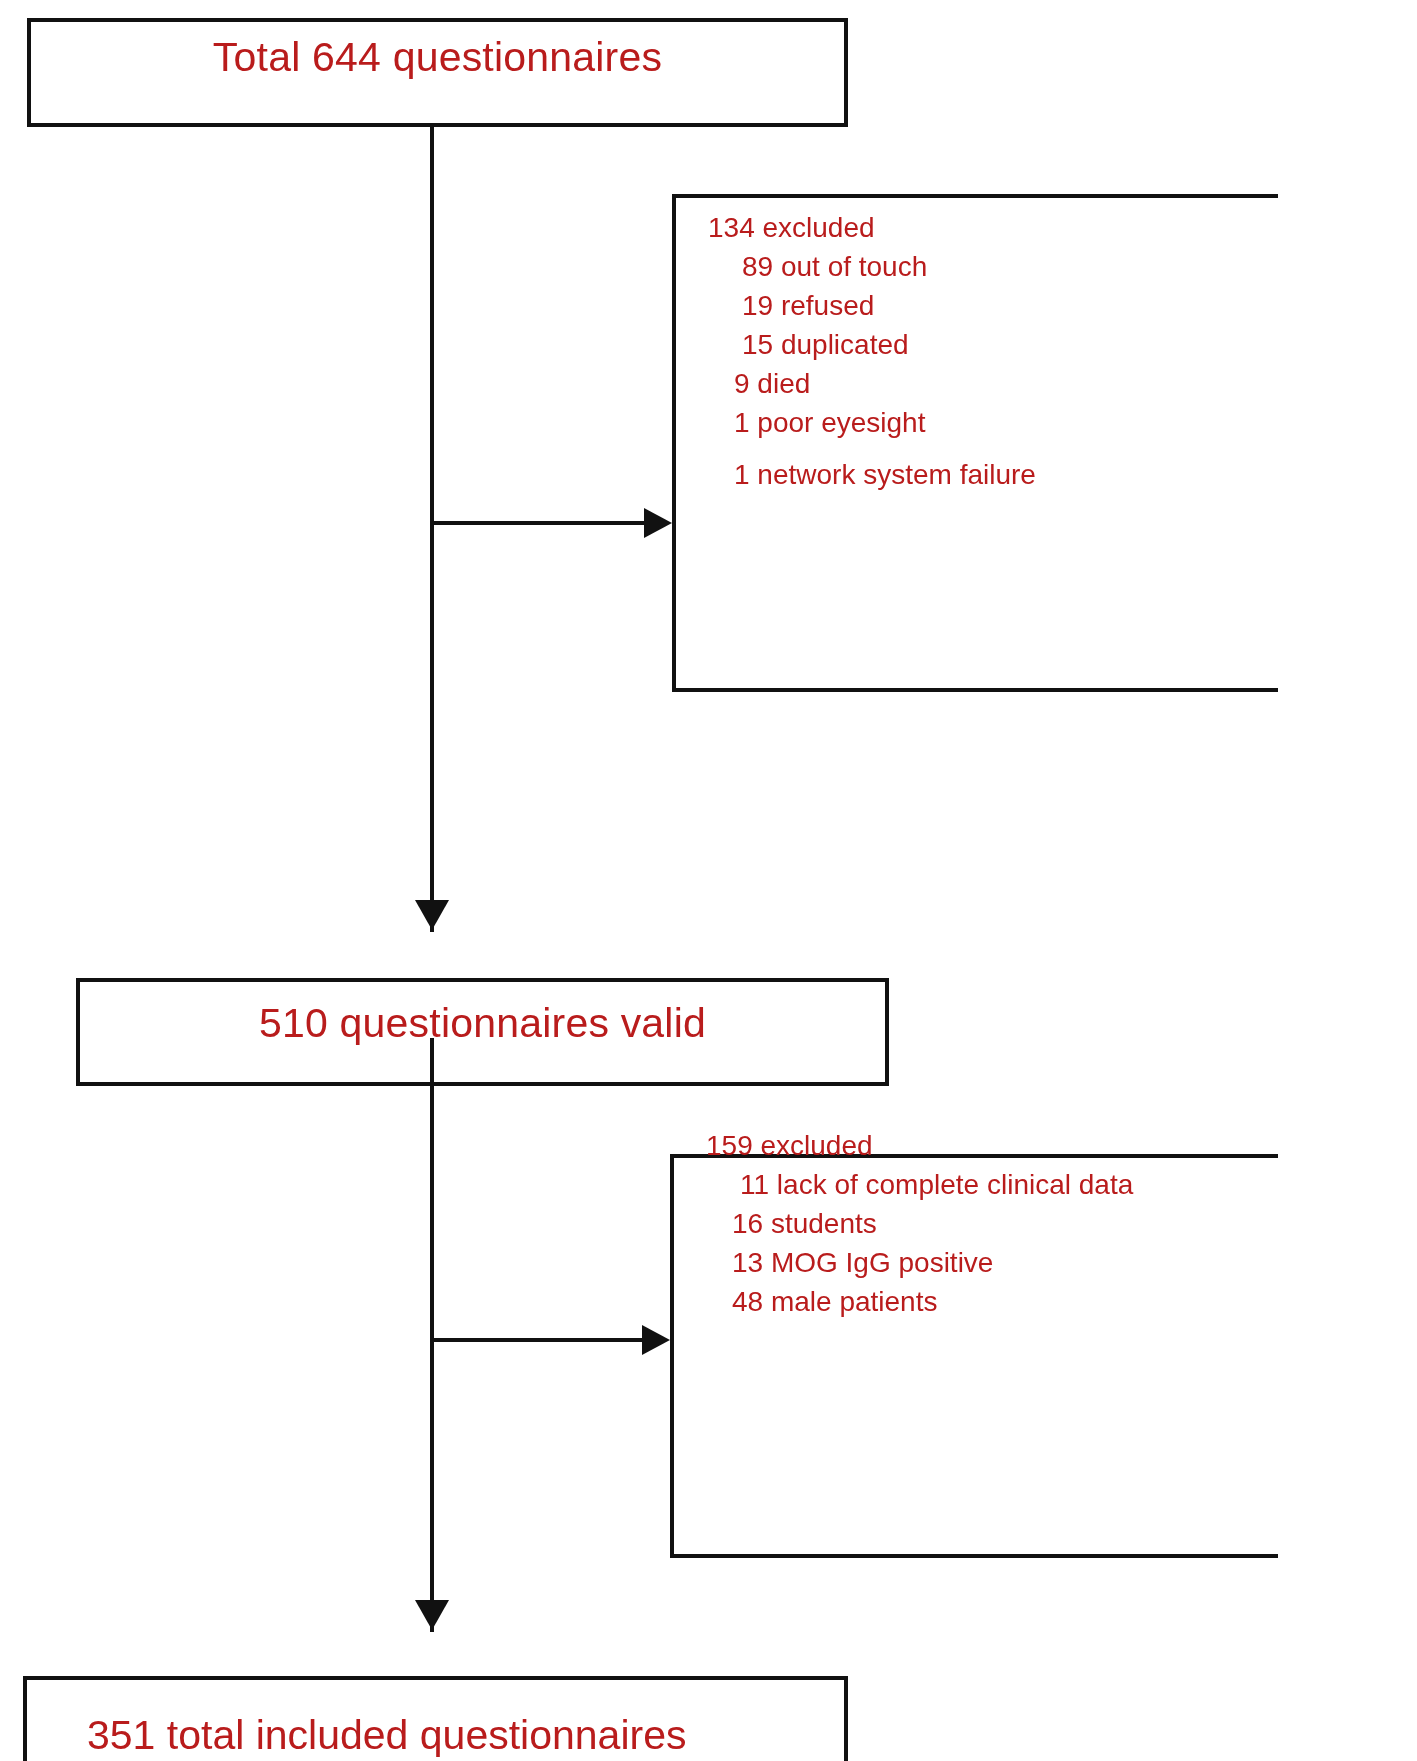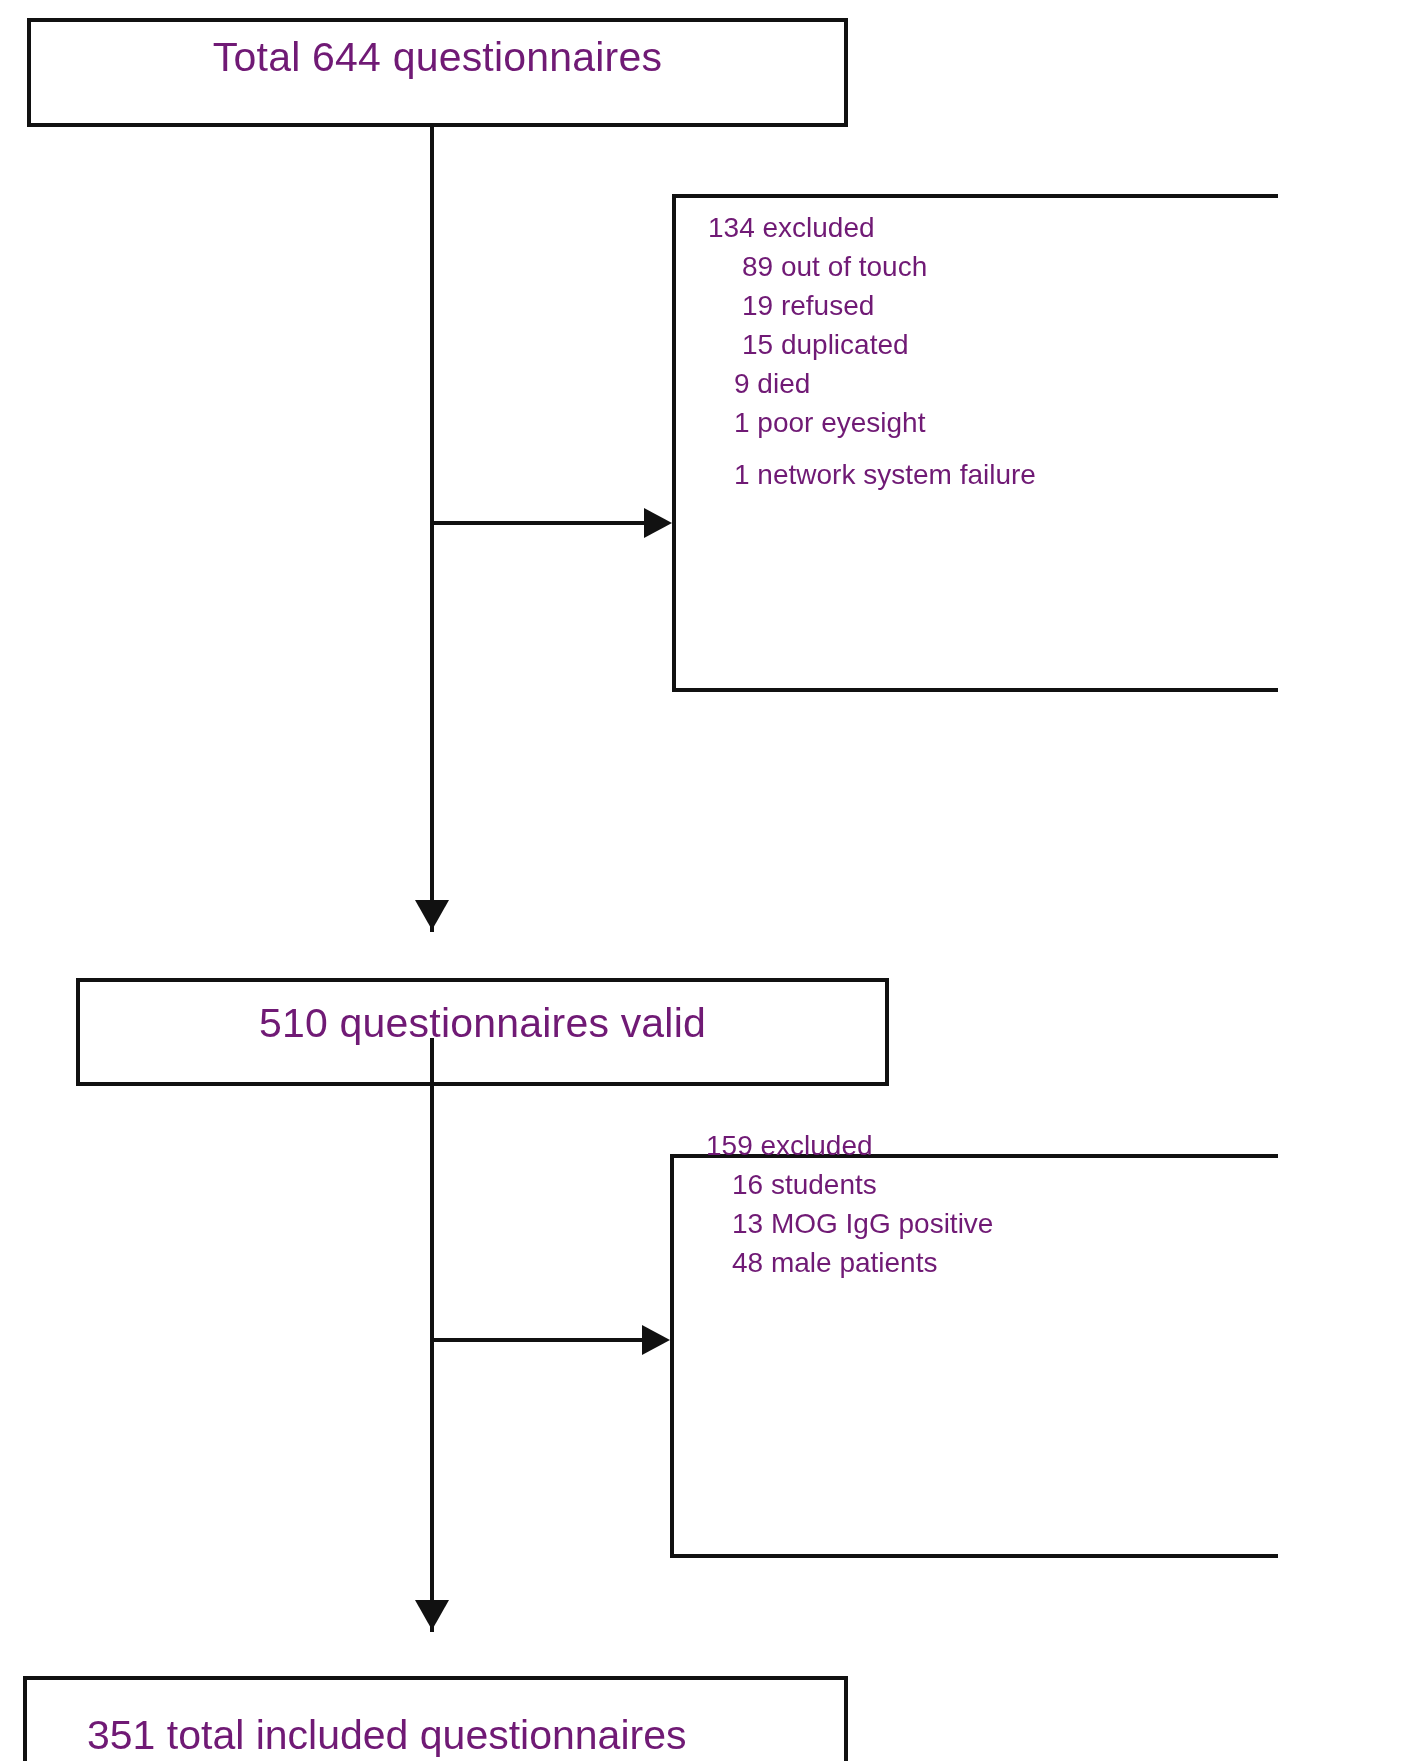--- a/index.html
+++ b/index.html
@@ -7,21 +7,21 @@
     margin: 0;
     padding: 0;
     background: #ffffff;
   }
   #canvas {
     position: relative;
     width: 1278px;
     height: 1761px;
     background: #ffffff;
     font-family: "Liberation Sans", sans-serif;
-    color: #701a75;
+    color: #b91c1c;
     overflow: hidden;
   }
 
   
   .node {
     position: absolute;
     box-sizing: border-box;
     border: 4px solid #111111;
     background: #ffffff;
   }
@@ -116,20 +116,21 @@
 
   <div class="vline" style="left:430px; top:1038px; height:594px;"></div>
   <div class="arrow-down" style="left:415px; top:1600px;"></div>
 
   <div class="hline" style="left:430px; top:1338px; width:213px;"></div>
   <div class="arrow-right" style="left:642px; top:1325px;"></div>
 
   <div class="node" style="left:670px; top:1154px; width:728px; height:404px;"></div>
   <ul class="excl-list" style="left:706px; top:1132px; width:700px;">
     <li class="excl-head" style="margin-bottom:11px;">159 excluded</li>
+    <li class="excl-item" style="margin-bottom:11px;">11 lack of complete clinical data</li>
     <li class="excl-item" style="margin-left:26px; margin-bottom:11px;">16 students</li>
     <li class="excl-item" style="margin-left:26px; margin-bottom:11px;">13 MOG IgG positive</li>
     <li class="excl-item" style="margin-left:26px;">48 male patients</li>
   </ul>
 
   <div class="node" style="left:23px; top:1676px; width:825px; height:120px;">
     <span class="node-title" style="position:absolute; left:60px; top:32px; font-size:41px; white-space:nowrap;">351 total included questionnaires</span>
   </div>
 
 </div>

